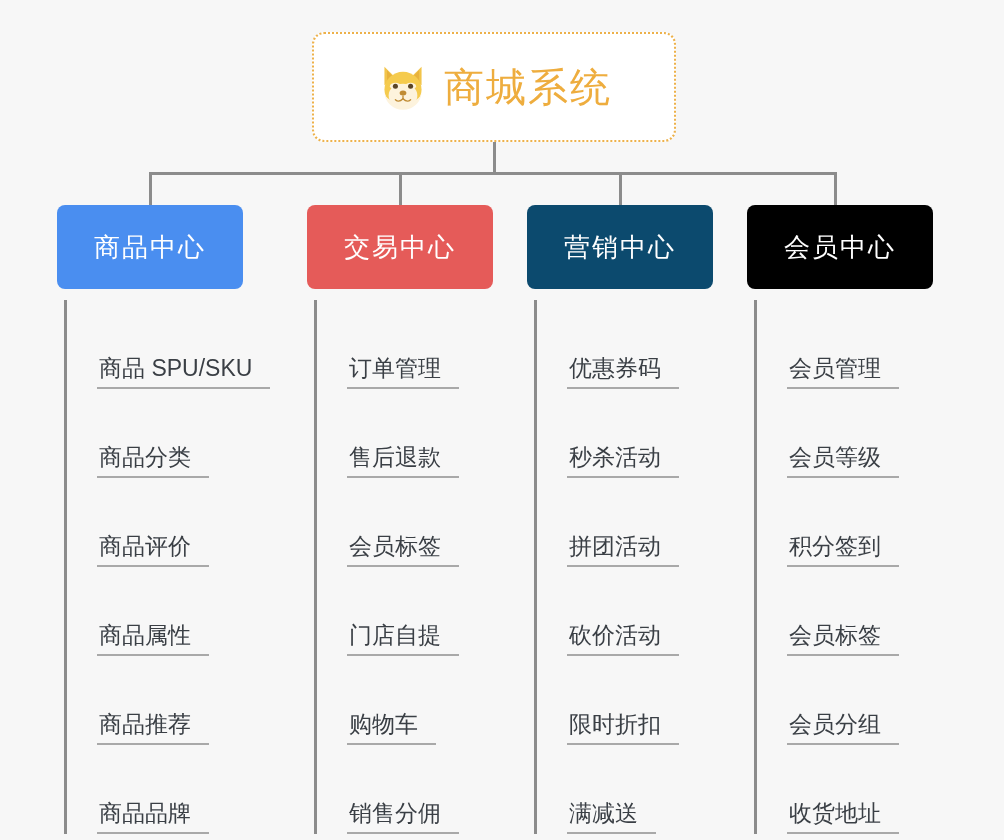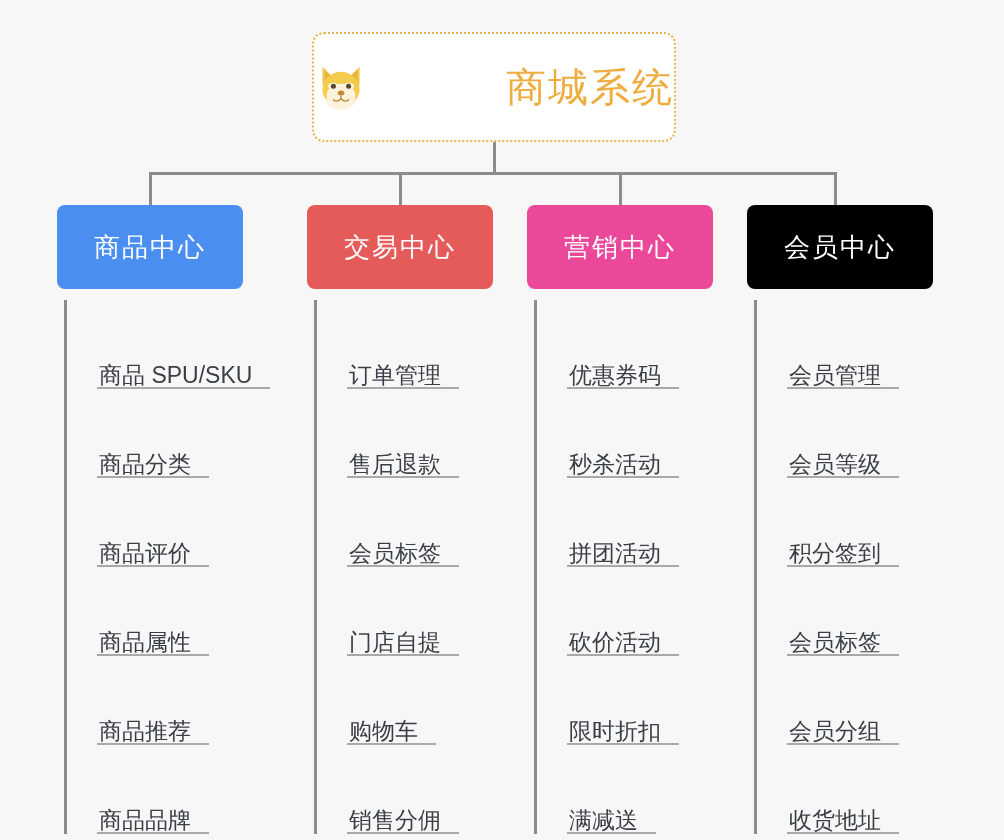--- a/index.html
+++ b/index.html
@@ -27,21 +27,21 @@
     left: 312px;
     top: 32px;
     width: 364px;
     height: 110px;
     box-sizing: border-box;
     background: #ffffff;
     border: 2px dotted #edb14a;
     border-radius: 12px;
     display: flex;
     align-items: center;
-    justify-content: space-between;
+    justify-content: center;
     gap: 14px;
   }
   .root-icon {
     width: 54px;
     height: 54px;
     position: relative;
     flex: 0 0 auto;
   }
   .root-title {
     font-size: 40px;
@@ -109,34 +109,35 @@
     height: 89px;
     box-sizing: border-box;
     display: flex;
     align-items: flex-end;
     padding-left: 40px;
   }
   .leaf-text {
     font-size: 23px;
     color: #3a3f45;
     line-height: 1.05;
+    padding-bottom: 7px;
     border-bottom: 2px solid #a9a9a9;
     white-space: nowrap;
     display: inline-block;
     padding-right: 18px;
     padding-left: 2px;
   }
 
   
   #col-0 { left: 57px;  }
   #col-0 .col-header { width: 186px; background: #4a8ef0; }
   #col-1 { left: 307px; }
   #col-1 .col-header { width: 186px; background: #e55b59; }
   #col-2 { left: 527px; }
-  #col-2 .col-header { width: 186px; background: #ec4899; }
+  #col-2 .col-header { width: 186px; background: #0c4a6e; }
   #col-3 { left: 747px; }
   #col-3 .col-header { width: 186px; background: #000000; }
 </style>
 </head>
 <body>
 
 <div id="mindmap">
 
   <div class="root-node">
     <span class="root-icon">

